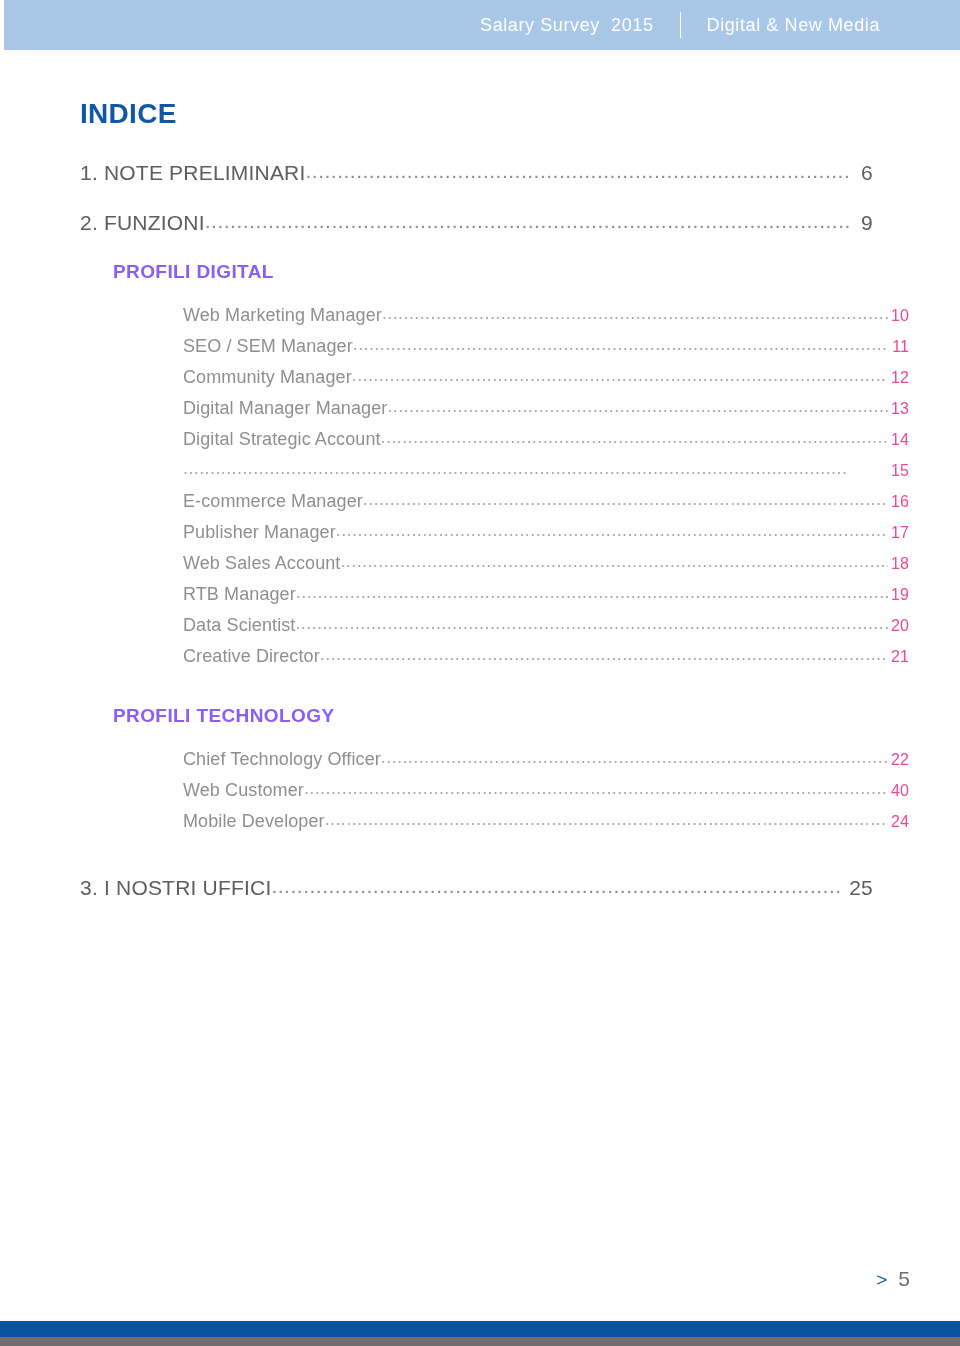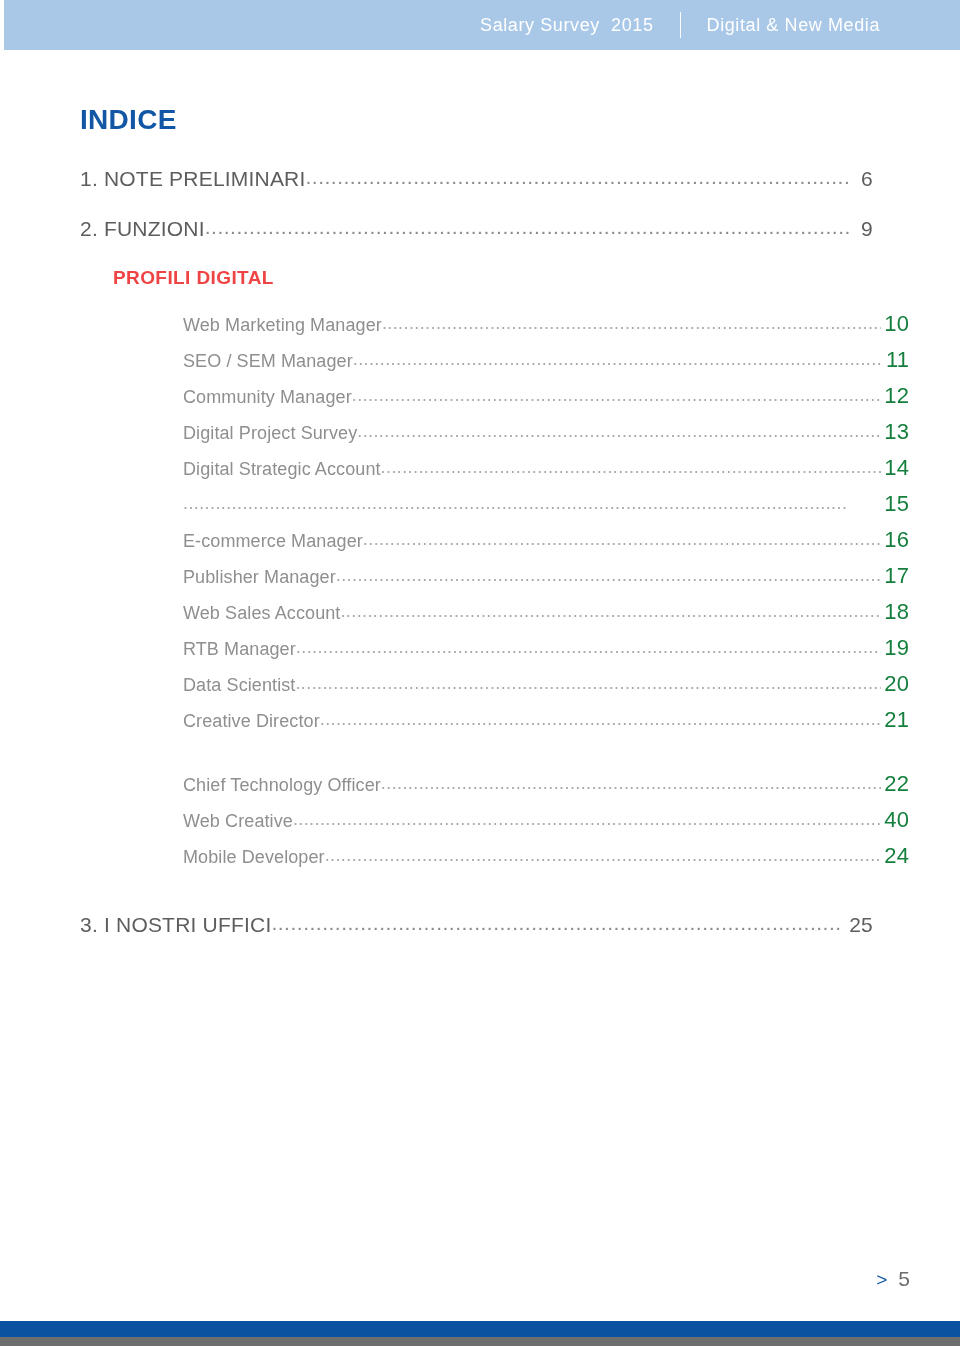--- a/index.html
+++ b/index.html
@@ -50,21 +50,21 @@
     top: 50px;
     left: 0;
     width: 960px;
     height: 1271px;
     background: #ffffff;
   }
 
   .content {
     position: absolute;
     left: 80px;
-    top: 56px;
+    top: 50px;
     width: 793px;
   }
 
   .indice-title {
     color: #1257a5;
     font-size: 28px;
     font-weight: bold;
     letter-spacing: 0.3px;
     margin: 0 0 33px 0;
     line-height: 1;
@@ -108,21 +108,21 @@
     top: -2px;
   }
   .toc-main .toc-page {
     font-size: 21px;
     color: #5d5d5d;
     padding-left: 9px;
   }
 
   
   .section-heading {
-    color: #ef4444;
+    color: #8b5cf6;
     font-size: 19px;
     font-weight: bold;
     letter-spacing: 0.4px;
     margin: 0 0 22px 33px;
   }
 
   
   .sub-list {
     margin: 0 0 0 103px;
     width: 726px;
@@ -134,22 +134,22 @@
     letter-spacing: 0.1px;
   }
   .toc-sub .toc-dots {
     font-size: 18px;
     color: #a8a8a8;
     letter-spacing: 0.4px;
     position: relative;
     top: -2px;
   }
   .toc-sub .toc-page {
-    font-size: 22px;
-    color: #15803d;
+    font-size: 16px;
+    color: #ec4899;
     padding-left: 3px;
   }
 
   .gap-after-digital { height: 28px; }
   .gap-after-tech { height: 34px; }
 
   
   .footer-mark {
     position: absolute;
     right: 50px;
@@ -223,21 +223,21 @@
         <span class="toc-label">SEO / SEM Manager</span>
         <span class="toc-dots">...........................................................................................................................</span>
         <span class="toc-page">11</span>
       </div>
       <div class="toc-row toc-sub">
         <span class="toc-label">Community Manager</span>
         <span class="toc-dots">...........................................................................................................................</span>
         <span class="toc-page">12</span>
       </div>
       <div class="toc-row toc-sub">
-        <span class="toc-label">Digital Project Survey</span>
+        <span class="toc-label">Digital Manager Manager</span>
         <span class="toc-dots">...........................................................................................................................</span>
         <span class="toc-page">13</span>
       </div>
       <div class="toc-row toc-sub">
         <span class="toc-label">Digital Strategic Account</span>
         <span class="toc-dots">...........................................................................................................................</span>
         <span class="toc-page">14</span>
       </div>
       <div class="toc-row toc-sub">
         <span class="toc-dots">...........................................................................................................................</span>
@@ -270,29 +270,30 @@
       </div>
       <div class="toc-row toc-sub">
         <span class="toc-label">Creative Director</span>
         <span class="toc-dots">...........................................................................................................................</span>
         <span class="toc-page">21</span>
       </div>
     </div>
 
     <div class="gap-after-digital"></div>
 
+    <div class="section-heading">PROFILI TECHNOLOGY</div>
 
     <div class="sub-list">
       <div class="toc-row toc-sub">
         <span class="toc-label">Chief Technology Officer</span>
         <span class="toc-dots">...........................................................................................................................</span>
         <span class="toc-page">22</span>
       </div>
       <div class="toc-row toc-sub">
-        <span class="toc-label">Web Creative</span>
+        <span class="toc-label">Web Customer</span>
         <span class="toc-dots">...........................................................................................................................</span>
         <span class="toc-page">40</span>
       </div>
       <div class="toc-row toc-sub">
         <span class="toc-label">Mobile Developer</span>
         <span class="toc-dots">...........................................................................................................................</span>
         <span class="toc-page">24</span>
       </div>
     </div>
 

